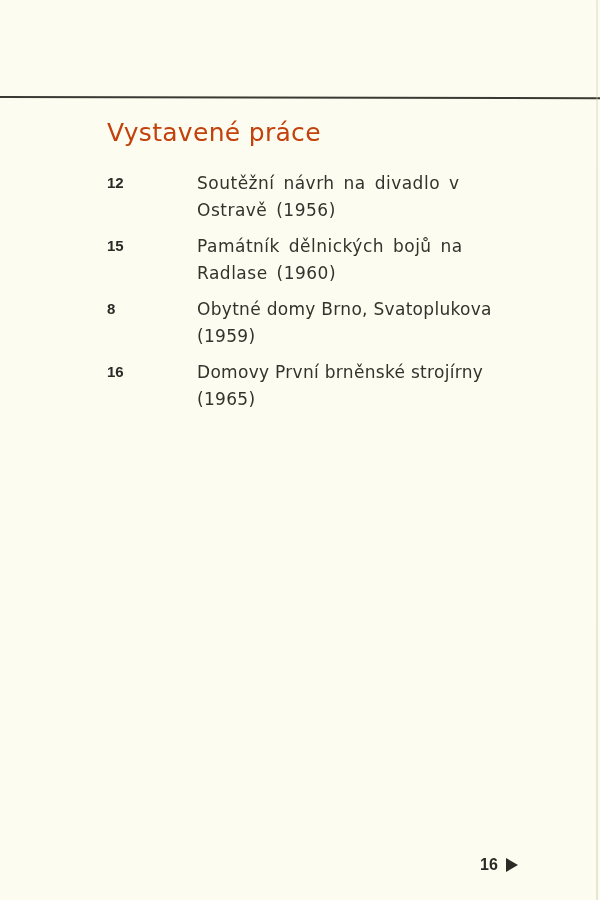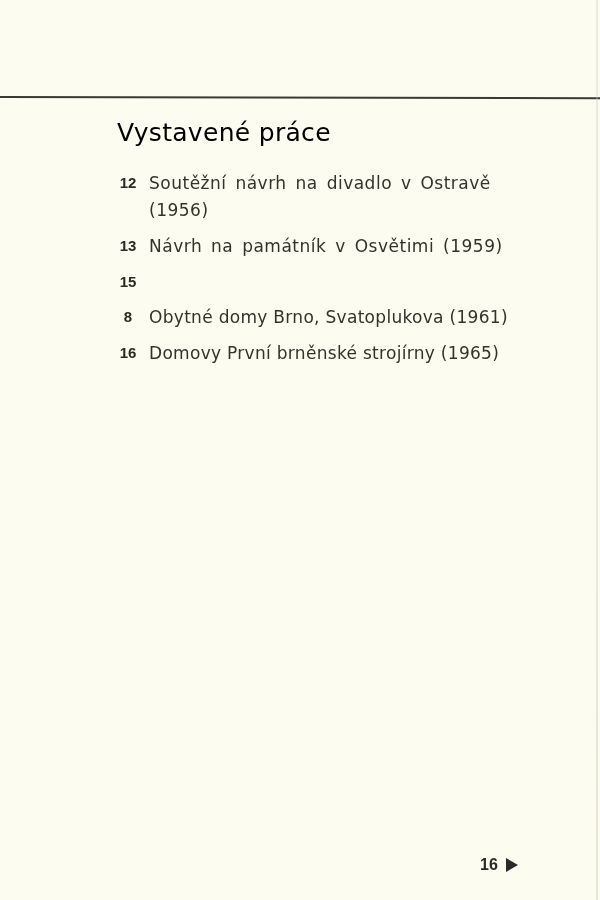--- a/index.html
+++ b/index.html
@@ -12,38 +12,38 @@
     .rule {
       position: absolute; left: 0; top: 96px; width: 600px; height: 2px;
       background: #3a3a34;
       transform: rotate(0.12deg); transform-origin: left center;
     }
     .right-edge {
       position: absolute; right: 2px; top: 0; width: 2px; height: 900px;
       background: linear-gradient(to bottom, rgba(200,195,170,0.3), rgba(220,215,190,0.6));
     }
     .heading {
-      position: absolute; left: 117px; top: 118px;
+      position: absolute; left: 107px; top: 118px;
       font-size: 25px; font-weight: 300; letter-spacing: 0.3px;
-      color: #000000;
+      color: #c2410c;
       font-family: "DejaVu Sans", sans-serif;
       font-weight: normal;
     }
     .list { position: absolute; left: 107px; top: 170px; width: 420px; }
     .item { display: flex; margin-bottom: 9px; }
     .num {
       width: 42px; flex: none; font-weight: bold; font-size: 15px;
       line-height: 26px; color: #2a2a26;
       font-family: "Liberation Sans", sans-serif;
-      text-align: center;
     }
     .text {
       font-size: 17px; line-height: 27px; letter-spacing: 0.5px;
       word-spacing: 3px; color: #33332e;
       font-family: "DejaVu Sans", sans-serif;
+      margin-left: 48px;
     }
     .item.tight .text { word-spacing: 0px; letter-spacing: 0.3px; }
     .page-num {
       position: absolute; left: 480px; top: 856px;
       font-weight: bold; font-size: 16px; color: #2a2a26;
       font-family: "Liberation Sans", sans-serif;
       display: flex; align-items: center; gap: 8px;
     }
     .arrow {
       width: 0; height: 0;
@@ -58,29 +58,26 @@
 <div class="right-edge"></div>
 
 <div class="heading">Vystavené práce</div>
 
 <div class="list">
   <div class="item">
     <span class="num">12</span>
     <span class="text">Soutěžní návrh na divadlo v Ostravě (1956)</span>
   </div>
   <div class="item">
-    <span class="num">13</span>
-    <span class="text">Návrh na památník v Osvětimi (1959)</span>
-  </div>
-  <div class="item">
     <span class="num">15</span>
+    <span class="text">Památník dělnických bojů na Radlase (1960)</span>
   </div>
   <div class="item tight">
     <span class="num">8</span>
-    <span class="text">Obytné domy Brno, Svatoplukova (1961)</span>
+    <span class="text">Obytné domy Brno, Svatoplukova (1959)</span>
   </div>
   <div class="item tight">
     <span class="num">16</span>
     <span class="text">Domovy První brněnské strojírny (1965)</span>
   </div>
 </div>
 
 <div class="page-num">
   <span>16</span>
   <span class="arrow"></span>

